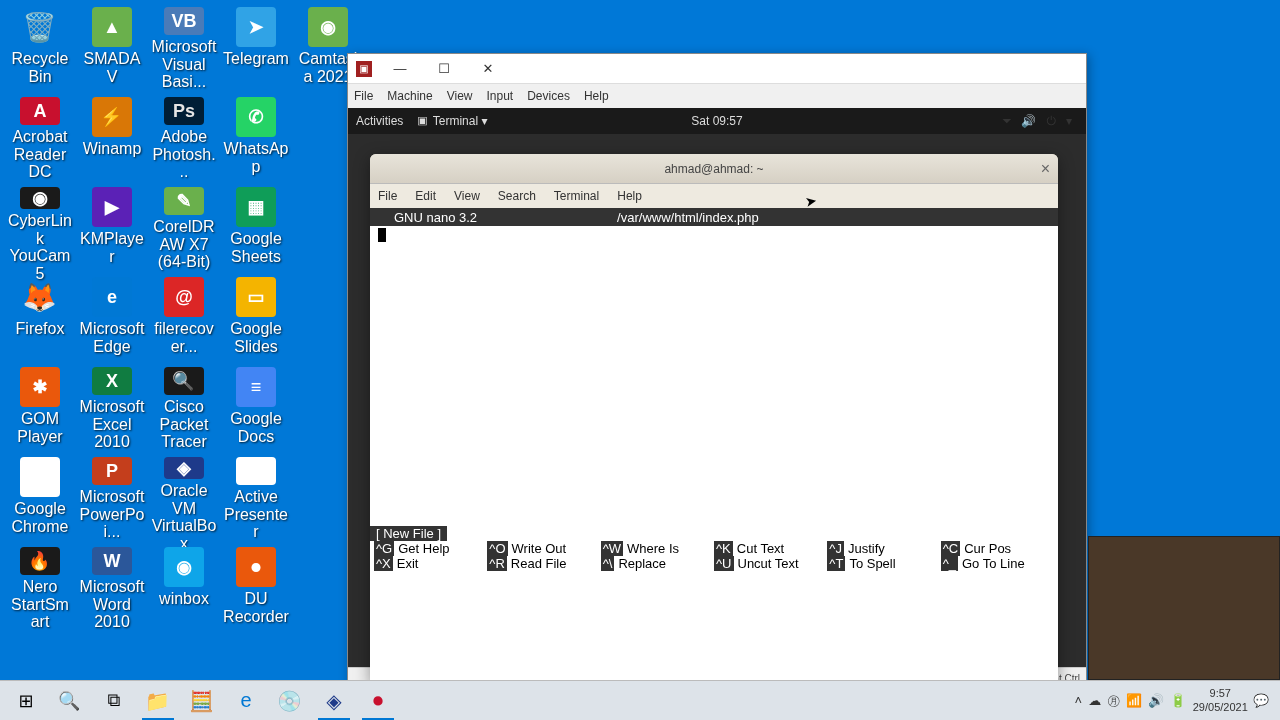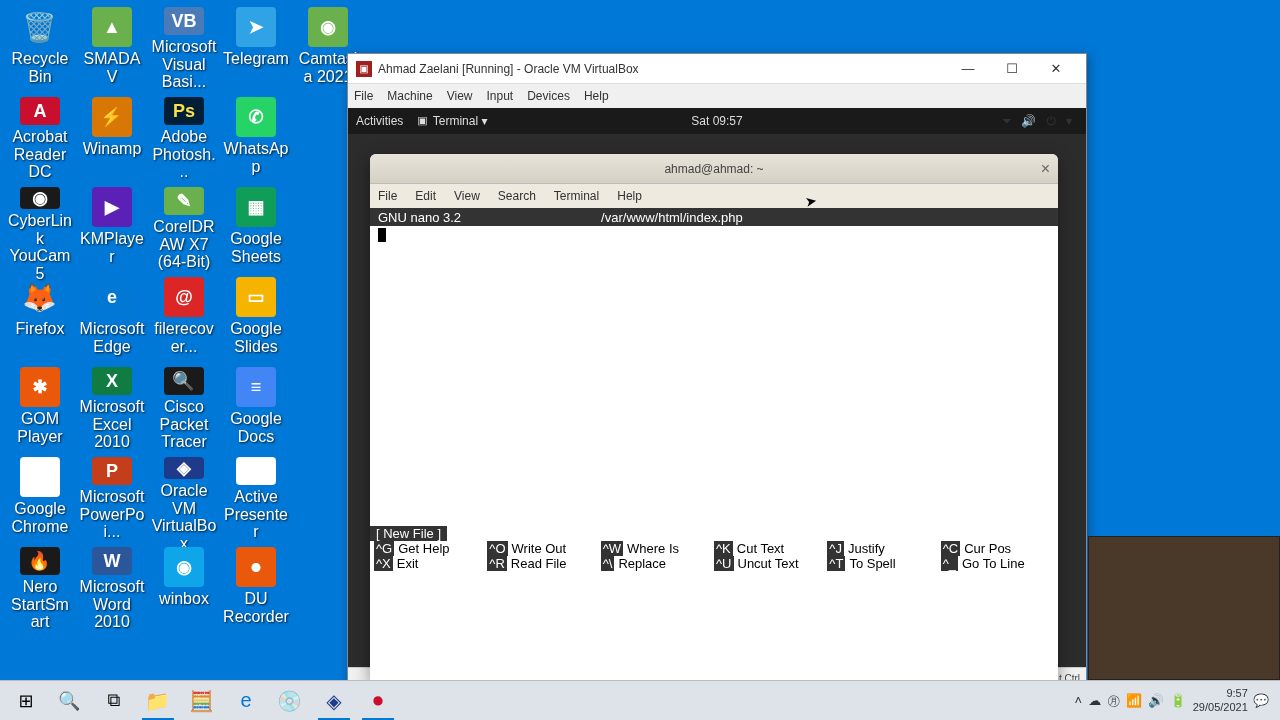--- a/index.html
+++ b/index.html
@@ -23,40 +23,40 @@
 .gnome-top .appbtn::before{content:"▣";font-size:11px}
 .gnome-top .time{position:absolute;left:50%;transform:translateX(-50%)}
 .gnome-top .tray{margin-left:auto;display:flex;gap:10px;font-size:12px}
 .term-win{position:absolute;left:22px;top:46px;width:688px;height:528px;background:#d6d0c4;border-radius:6px 6px 0 0;box-shadow:0 4px 16px rgba(0,0,0,.4);display:flex;flex-direction:column;overflow:hidden}
 .term-title{height:30px;display:flex;align-items:center;justify-content:center;position:relative;background:linear-gradient(#e8e4da,#d6d0c4);border-bottom:1px solid #bbb}
 .term-title .t{font-size:12px;color:#444;font-weight:500}
 .term-title .x{position:absolute;right:8px;font-size:16px;color:#666;cursor:pointer}
 .term-menu{height:24px;display:flex;align-items:center;padding:0 8px;gap:18px;background:#eeeae0;font-size:12px;color:#333}
 .term-menu span{cursor:pointer}
 .term-body{flex:1;background:#fff;font-family:'Courier New',monospace;font-size:13px;position:relative;overflow:hidden}
-.nano-top-row{width:100%;background:#333;color:#fff;display:flex;padding:0 8px;height:18px;align-items:center}
+.nano-top-row{width:100%;background:#333;color:#fff;display:flex;padding:0 24px;height:18px;align-items:center}
 .nano-top-row .ver{}
 .nano-top-row .path{margin-left:140px}
 .nano-content{height:300px;padding:2px 8px;position:relative}
 .cursor{display:inline-block;width:8px;height:14px;background:#000;position:absolute;top:2px;left:8px}
 .nano-status{}
 .nano-status .inv{background:#333;color:#fff;padding:0 6px}
 .nano-bottom{display:grid;grid-template-columns:repeat(6,1fr);background:#fff;color:#000;padding:0 4px;font-size:13px}
 .nano-bottom .cmd{display:flex;align-items:center;white-space:nowrap}
 .nano-bottom .key{background:#333;color:#fff;padding:0 2px;margin-right:4px}
 .vm-status{height:22px;background:#f0f0f0;display:flex;align-items:center;justify-content:flex-end;padding:0 6px;gap:4px;font-size:10px;color:#444;border-top:1px solid #ccc}
 .vm-status .ind{width:14px;height:14px;display:flex;align-items:center;justify-content:center;font-size:10px;color:#0078d4}
 .vm-status .rc{}
 .taskbar{position:absolute;bottom:0;left:0;right:0;height:40px;background:#dde3e9;display:flex;align-items:center;padding:0 4px;border-top:1px solid #bbb}
 .tb-btn{width:44px;height:38px;display:flex;align-items:center;justify-content:center;font-size:18px;cursor:pointer}
 .tb-app{width:44px;height:38px;display:flex;align-items:center;justify-content:center;font-size:20px;cursor:pointer;position:relative}
 .tb-app.active::after{content:"";position:absolute;bottom:0;left:6px;right:6px;height:2px;background:#0078d4}
 .tray{margin-left:auto;display:flex;align-items:center;gap:6px;padding-right:6px;font-size:11px;color:#333}
 .tray .ico{font-size:13px}
-.clock{text-align:right;line-height:1.2;font-size:11px}
+.clock{text-align:center;line-height:1.2;font-size:11px}
 .webcam{position:absolute;right:0;bottom:40px;width:192px;height:144px;background:#4a3828;border:1px solid #222}
 .mouse-cursor{position:absolute;left:805px;top:193px;font-size:14px;color:#000;z-index:100;transform:rotate(-10deg)}
 </style>
 </head>
 <body>
 
 <div class="desktop">
   <div class="icons" id="desktop-icons">
       <div class="di">
         <div class="ic">🗑️</div>
@@ -80,21 +80,21 @@
       </div>
       <div class="di">
         <div class="ic" style="background: rgb(200, 16, 46); color: rgb(255, 255, 255); font-size: 18px; font-weight: bold;">A</div>
         <div class="lb">Acrobat Reader DC</div>
       </div>
       <div class="di">
         <div class="ic" style="background: rgb(217, 119, 6); color: rgb(255, 255, 255); font-size: 18px; font-weight: bold;">⚡</div>
         <div class="lb">Winamp</div>
       </div>
       <div class="di">
-        <div class="ic" style="background: rgb(0, 30, 54); color: #fde047; font-size: 18px; font-weight: bold;">Ps</div>
+        <div class="ic" style="background: rgb(0, 30, 54); color: #e5e5e5; font-size: 18px; font-weight: bold;">Ps</div>
         <div class="lb">Adobe Photosh...</div>
       </div>
       <div class="di">
         <div class="ic" style="background: rgb(37, 211, 102); color: rgb(255, 255, 255); font-size: 18px; font-weight: bold;">✆</div>
         <div class="lb">WhatsApp</div>
       </div>
       <div style="visibility: hidden;"></div>
       <div class="di">
         <div class="ic" style="background: rgb(26, 26, 26); color: rgb(255, 255, 255); font-size: 18px; font-weight: bold;">◉</div>
         <div class="lb">CyberLink YouCam 5</div>
@@ -178,21 +178,20 @@
       <div class="di">
         <div class="ic" style="background: rgb(234, 88, 12); color: rgb(255, 255, 255); font-size: 18px; font-weight: bold;">⏺</div>
         <div class="lb">DU Recorder</div>
       </div>
       <div style="visibility: hidden;"></div>
     </div>
 
   <div class="vbox">
     <div class="vbox-title">
       <div class="ico">▣</div>
-      <div class="txt">Ahmad Zaelani [Running] - Oracle VM VirtualBox</div>
       <div class="btn">—</div>
       <div class="btn">☐</div>
       <div class="btn close">✕</div>
     </div>
     <div class="vbox-menu" id="vbox-menu">
         <span>File</span>
         <span>Machine</span>
         <span>View</span>
         <span>Input</span>
         <span>Devices</span>

